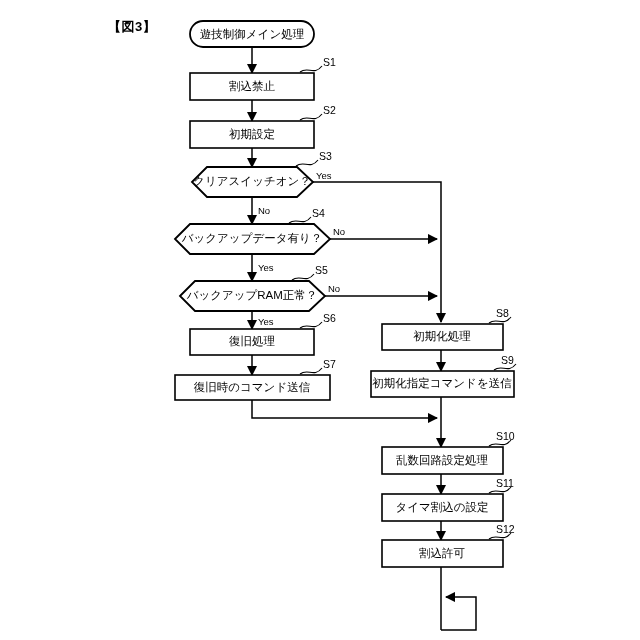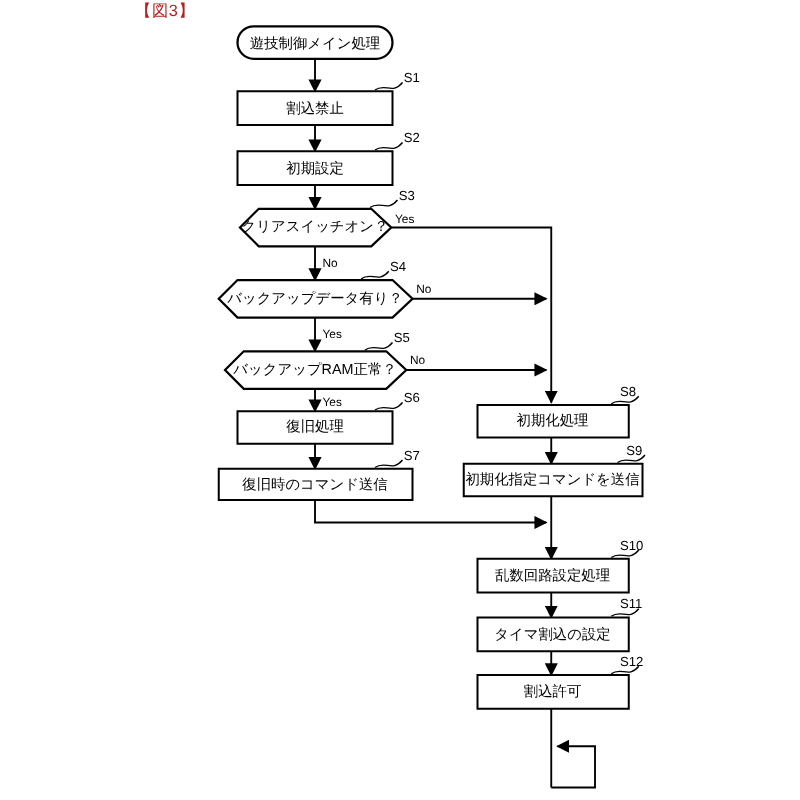--- a/index.html
+++ b/index.html
@@ -16,25 +16,26 @@
   }
   #page {
     position: relative;
     width: 640px;
     height: 640px;
     background: #ffffff;
   }
   #fig-label {
     position: absolute;
     left: 108px;
-    top: 0;
+    top: 18px;
     font-size: 13px;
     letter-spacing: 0.5px;
     white-space: nowrap;
-    color: #b91c1c;
+    color: #000000;
+    font-weight: bold;
   }
   svg#flow {
     position: absolute;
     left: 0;
     top: 0;
     width: 640px;
     height: 640px;
   }
   .box { fill: #ffffff; stroke: #000000; stroke-width: 1.6; }
   .term { fill: #ffffff; stroke: #000000; stroke-width: 1.8; }

